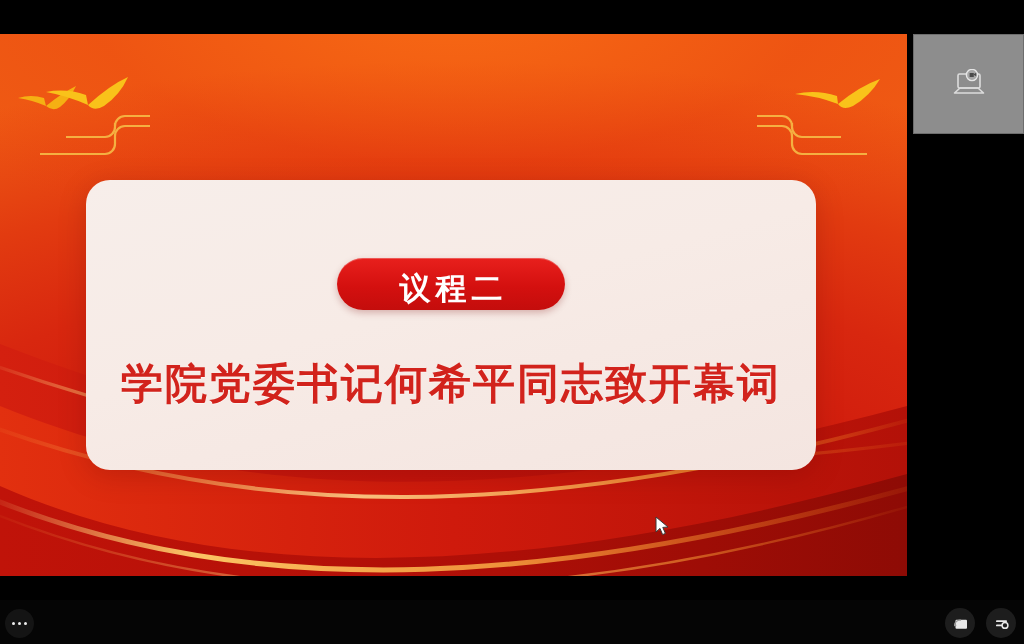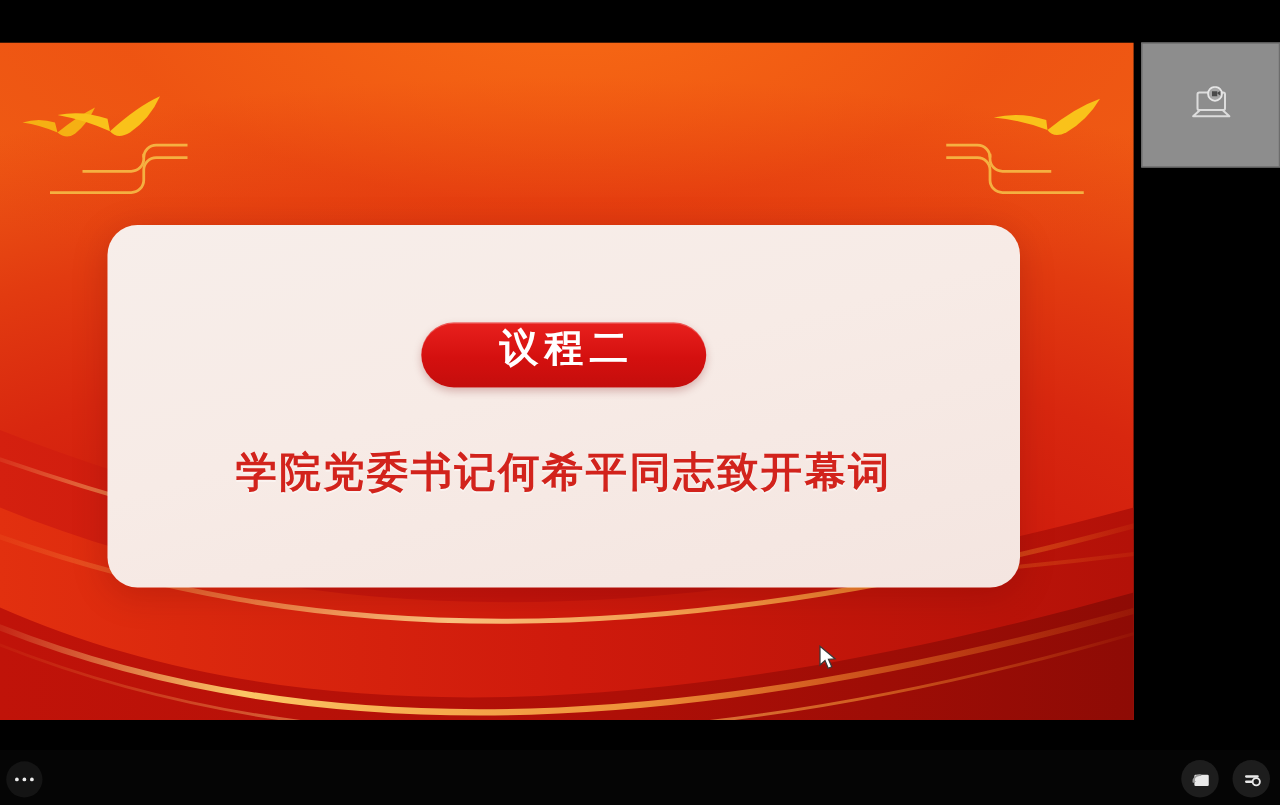--- a/index.html
+++ b/index.html
@@ -46,29 +46,29 @@
     background:linear-gradient(165deg,#f7eeea 0%,#f7ebe6 45%,#f4e5e0 100%);
     border-radius:24px;
     box-shadow:0 6px 28px rgba(90,0,0,.22);
     z-index:3;
   }
   .pill{
     position:absolute; left:50%; top:78px; transform:translateX(-50%);
     width:228px; height:52px; border-radius:26px;
     background:linear-gradient(180deg,#e8201d 0%,#d4100f 55%,#c40d0c 100%);
     box-shadow:0 3px 7px rgba(120,0,0,.25), inset 0 1px 0 rgba(255,255,255,.25);
-    display:flex; align-items:flex-start; justify-content:center;
+    display:flex; align-items:flex-end; justify-content:center;
   }
   .pill span{
     color:#fff; font-size:31px; font-weight:bold; letter-spacing:5px;
     font-family:"DejaVu Sans","Liberation Sans",sans-serif; text-indent:5px;
   }
   .headline{
     position:absolute; left:0; top:176px; width:100%; text-align:center;
-    color:#d2231c; font-size:33px; font-weight:bold; letter-spacing:2px;
+    color:#d2231c; font-size:42px; font-weight:bold; letter-spacing:2px;
     font-family:"DejaVu Sans","Liberation Sans",sans-serif;
     text-shadow:0 1px 0 rgba(255,255,255,.45);
   }
 
   
   .cursor{ position:absolute; left:655px; top:482px; z-index:8; }
 
   
   .selfview{
     position:absolute; left:913px; top:20px; width:111px; height:100px;

